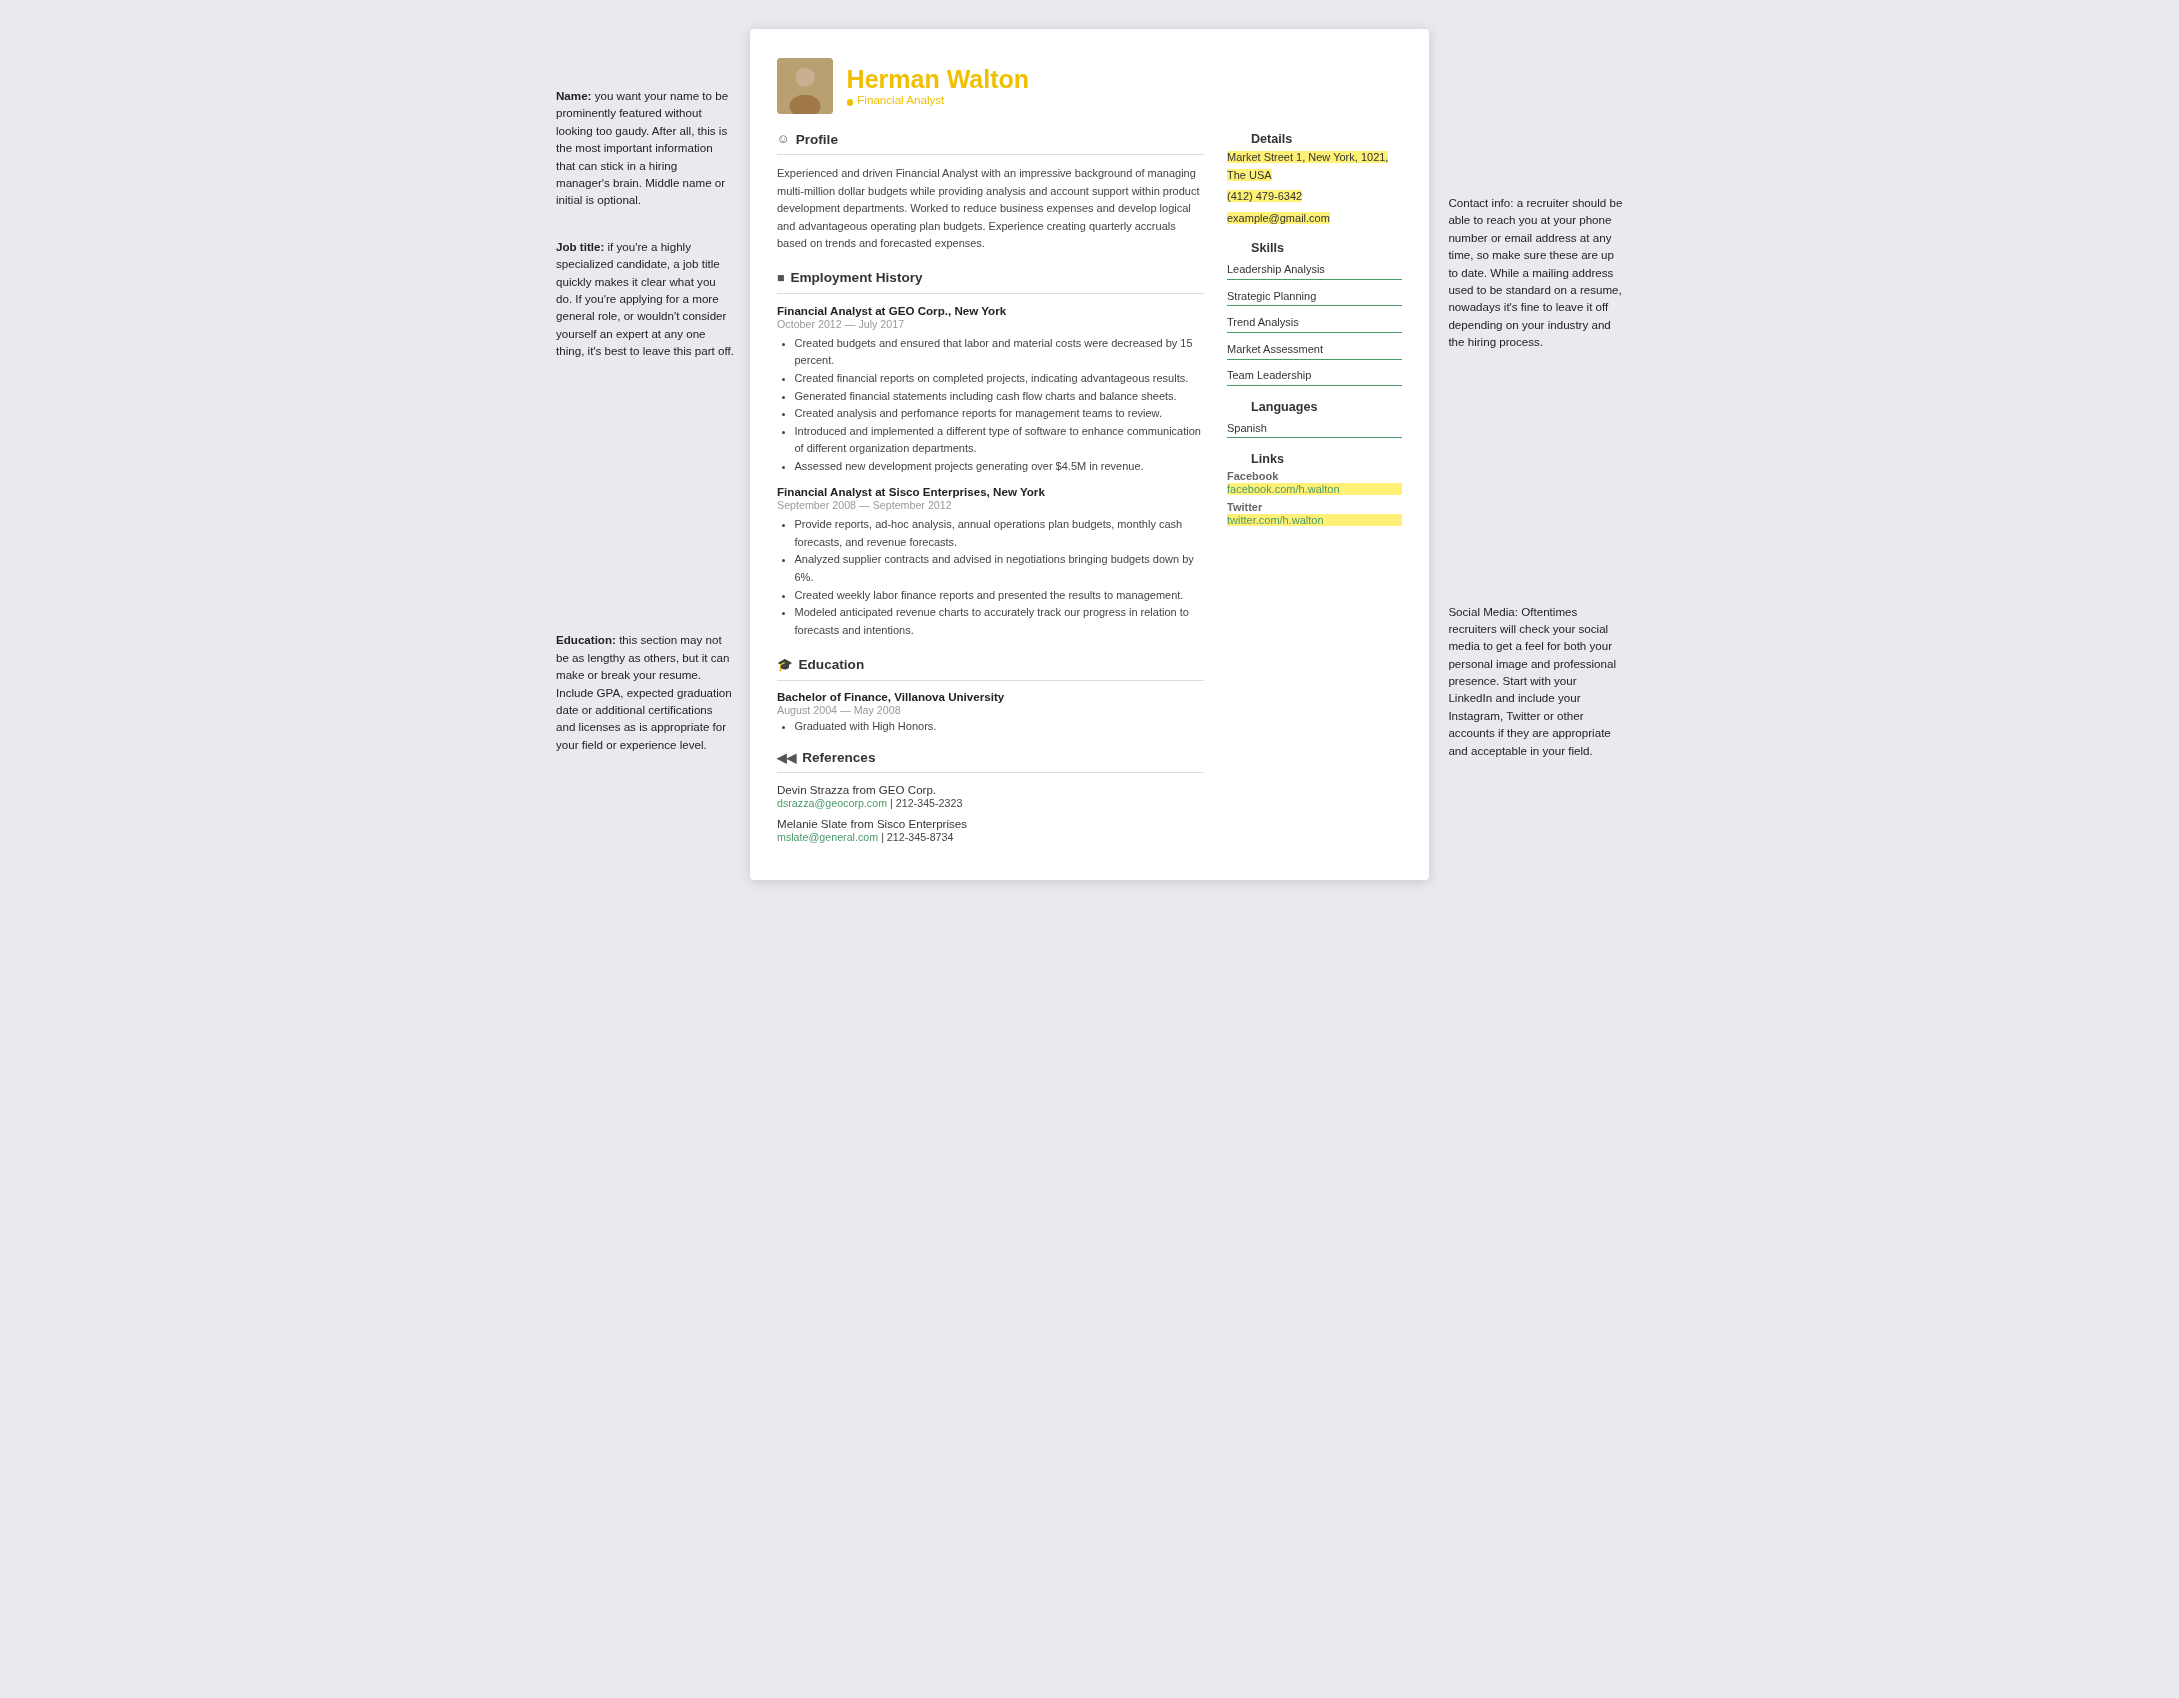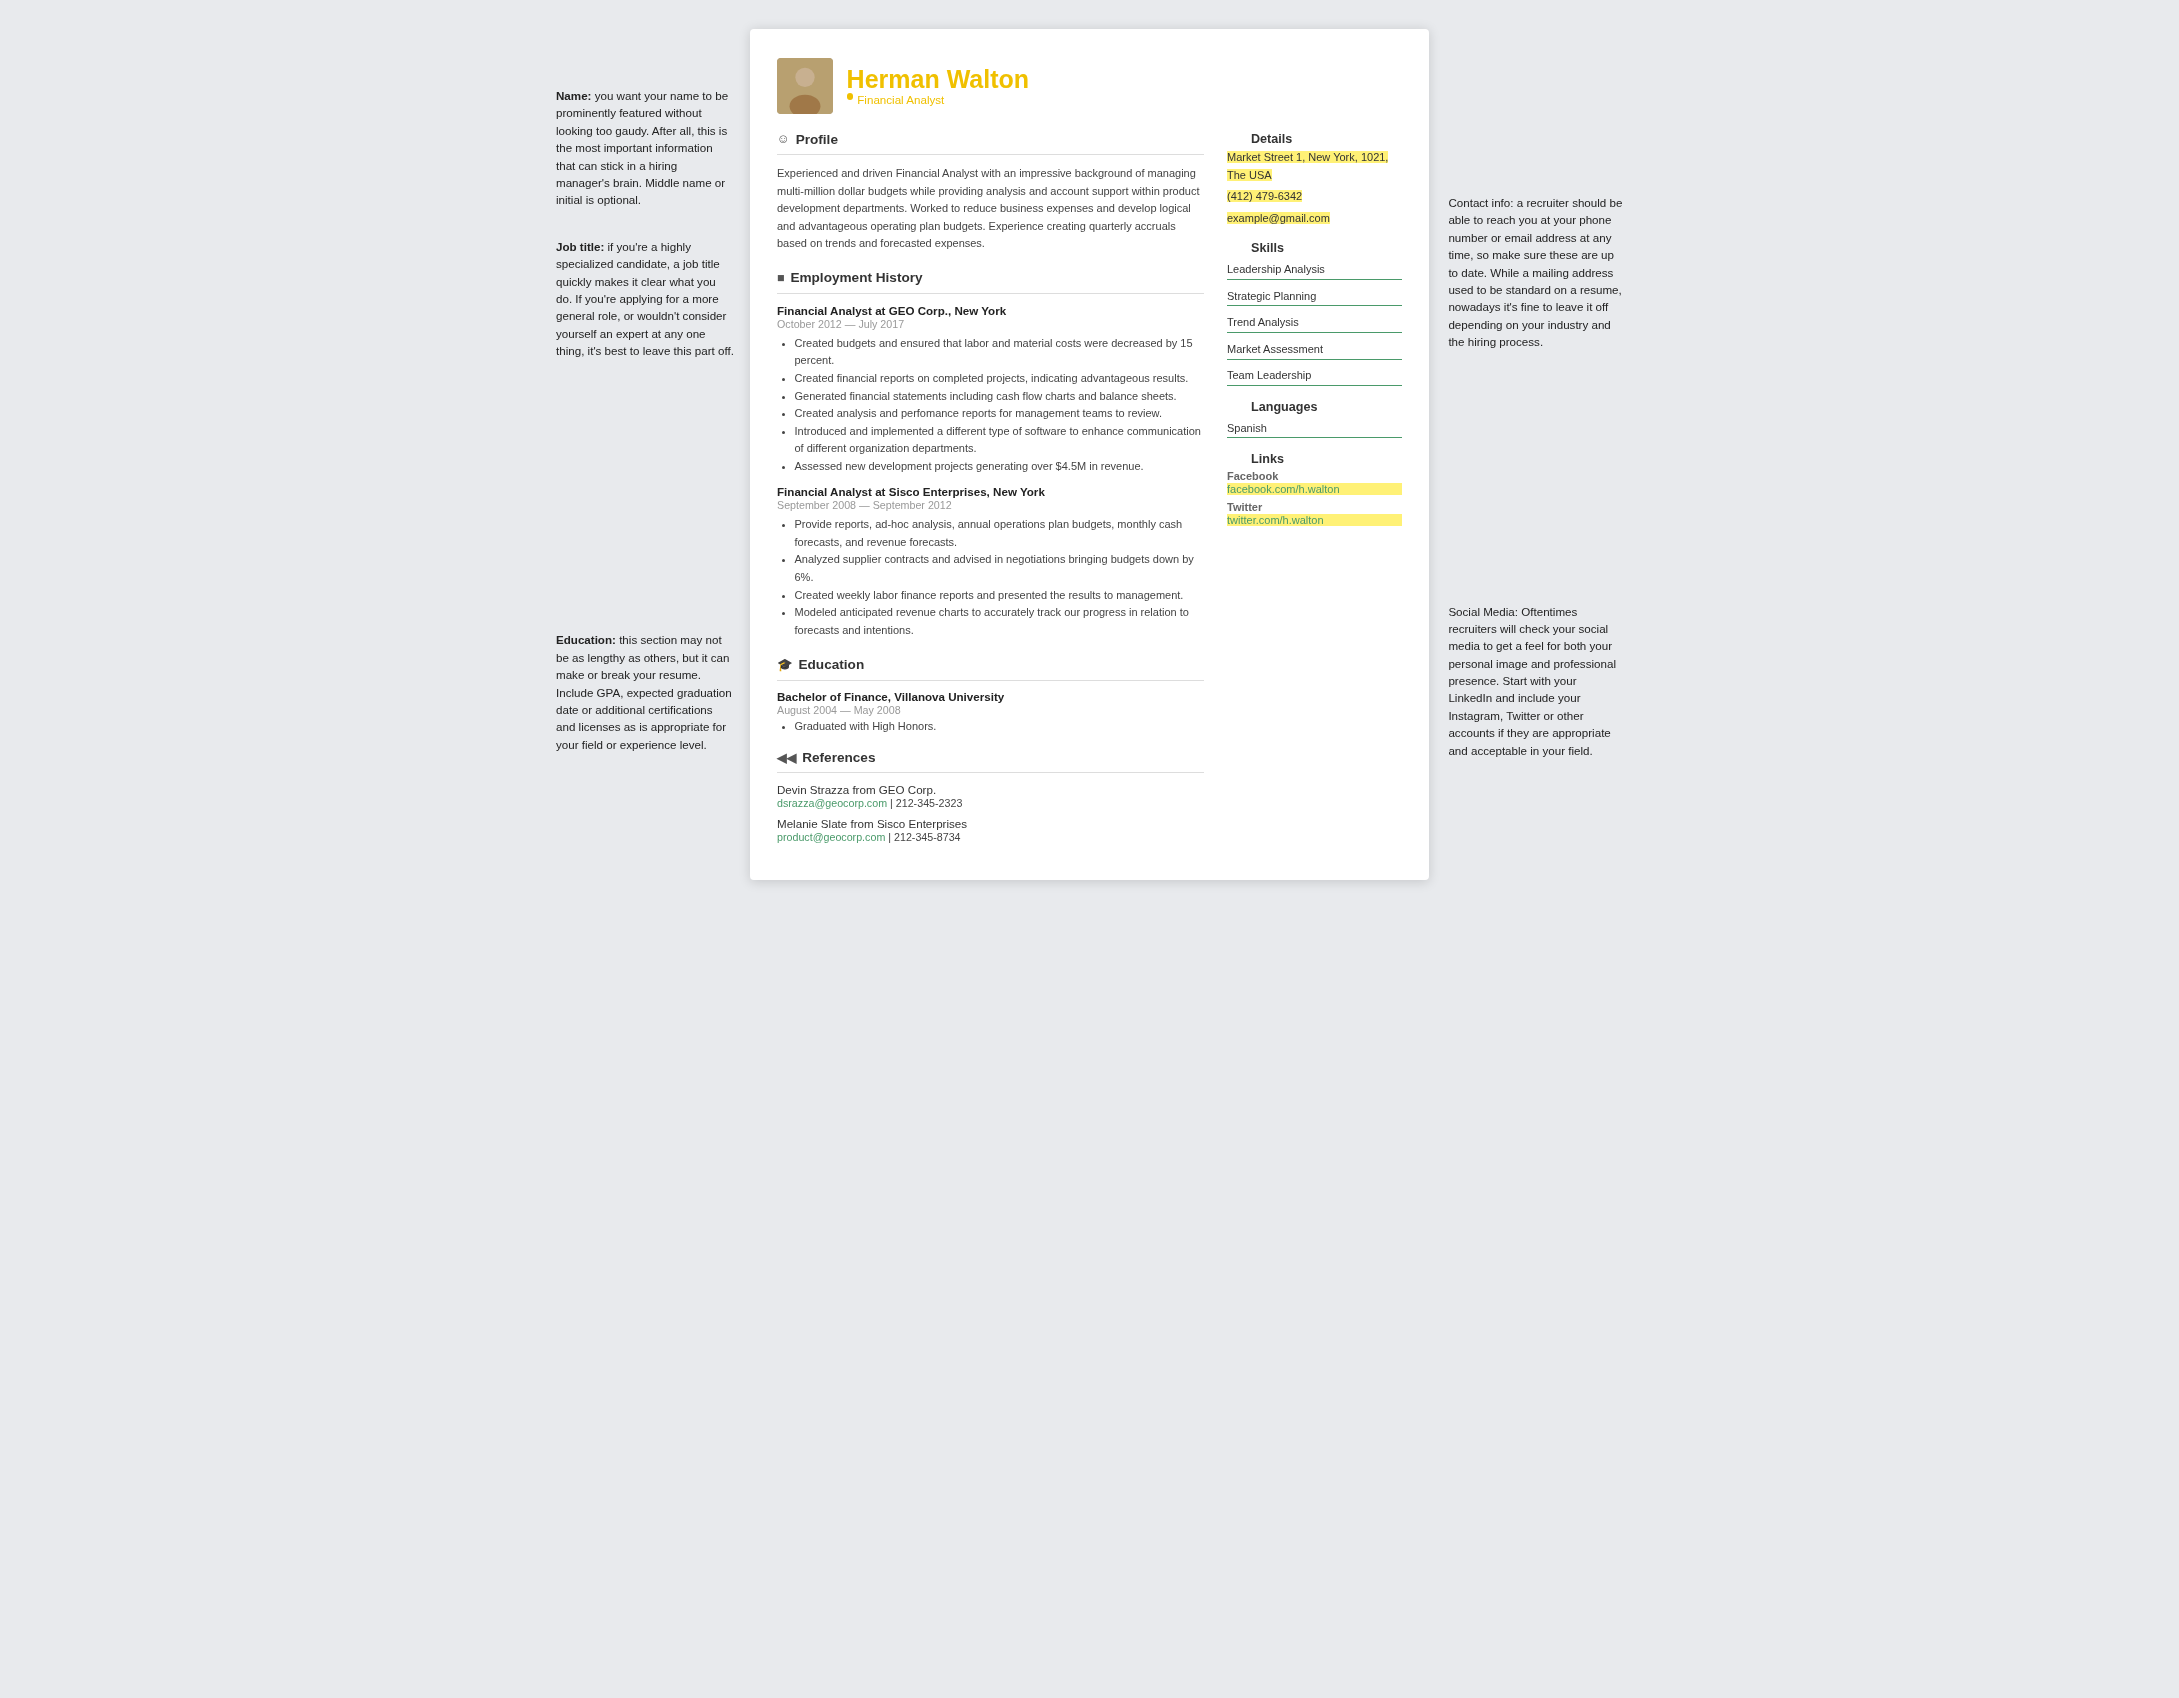--- a/index.html
+++ b/index.html
@@ -85,21 +85,21 @@
     .header-name {
       font-size: 25px;
       font-weight: bold;
       color: #f0c000;
       line-height: 1.1;
     }
     .header-title {
       font-size: 11.6px;
       color: #f0c000;
       display: flex;
-      align-items: flex-start;
+      align-items: flex-end;
       gap: 3.9px;
     }
     .dot-yellow {
       width: 6.8px;
       height: 6.8px;
       background: #f0c000;
       border-radius: 50%;
       display: inline-block;
     }
     
@@ -353,21 +353,21 @@
         <div class="ref-entry">
           <div class="ref-name">Devin Strazza from GEO Corp.</div>
           <div class="ref-contact">
             <a class="ref-link" href="#">dsrazza@geocorp.com</a>
             <span> | 212-345-2323</span>
           </div>
         </div>
         <div class="ref-entry">
           <div class="ref-name">Melanie Slate from Sisco Enterprises</div>
           <div class="ref-contact">
-            <a class="ref-link" href="#">product@geocorp.com</a>
+            <a class="ref-link" href="#">mslate@general.com</a>
             <span> | 212-345-8734</span>
           </div>
         </div>
 
       </div>
 
       <div class="resume-sidebar">
 
         <div class="sidebar-section-title">Details</div>
         <div>

